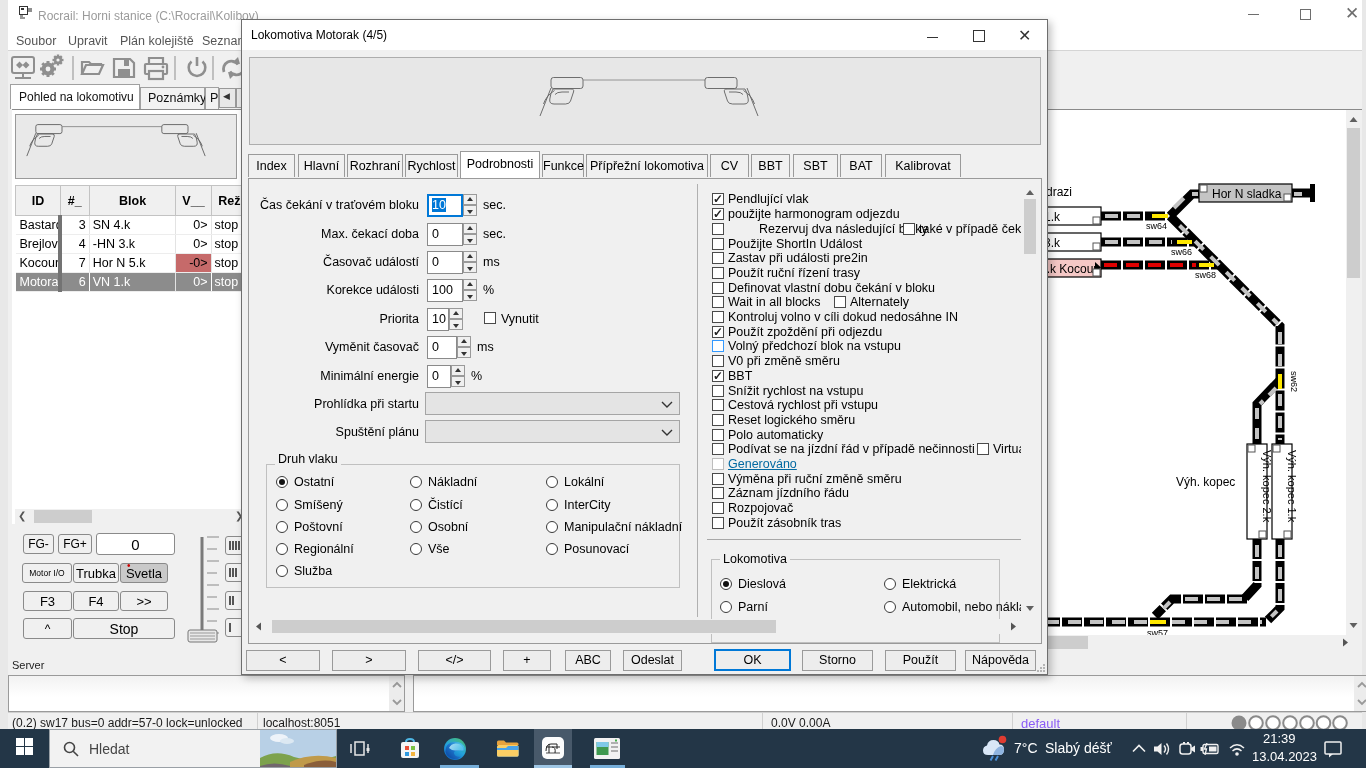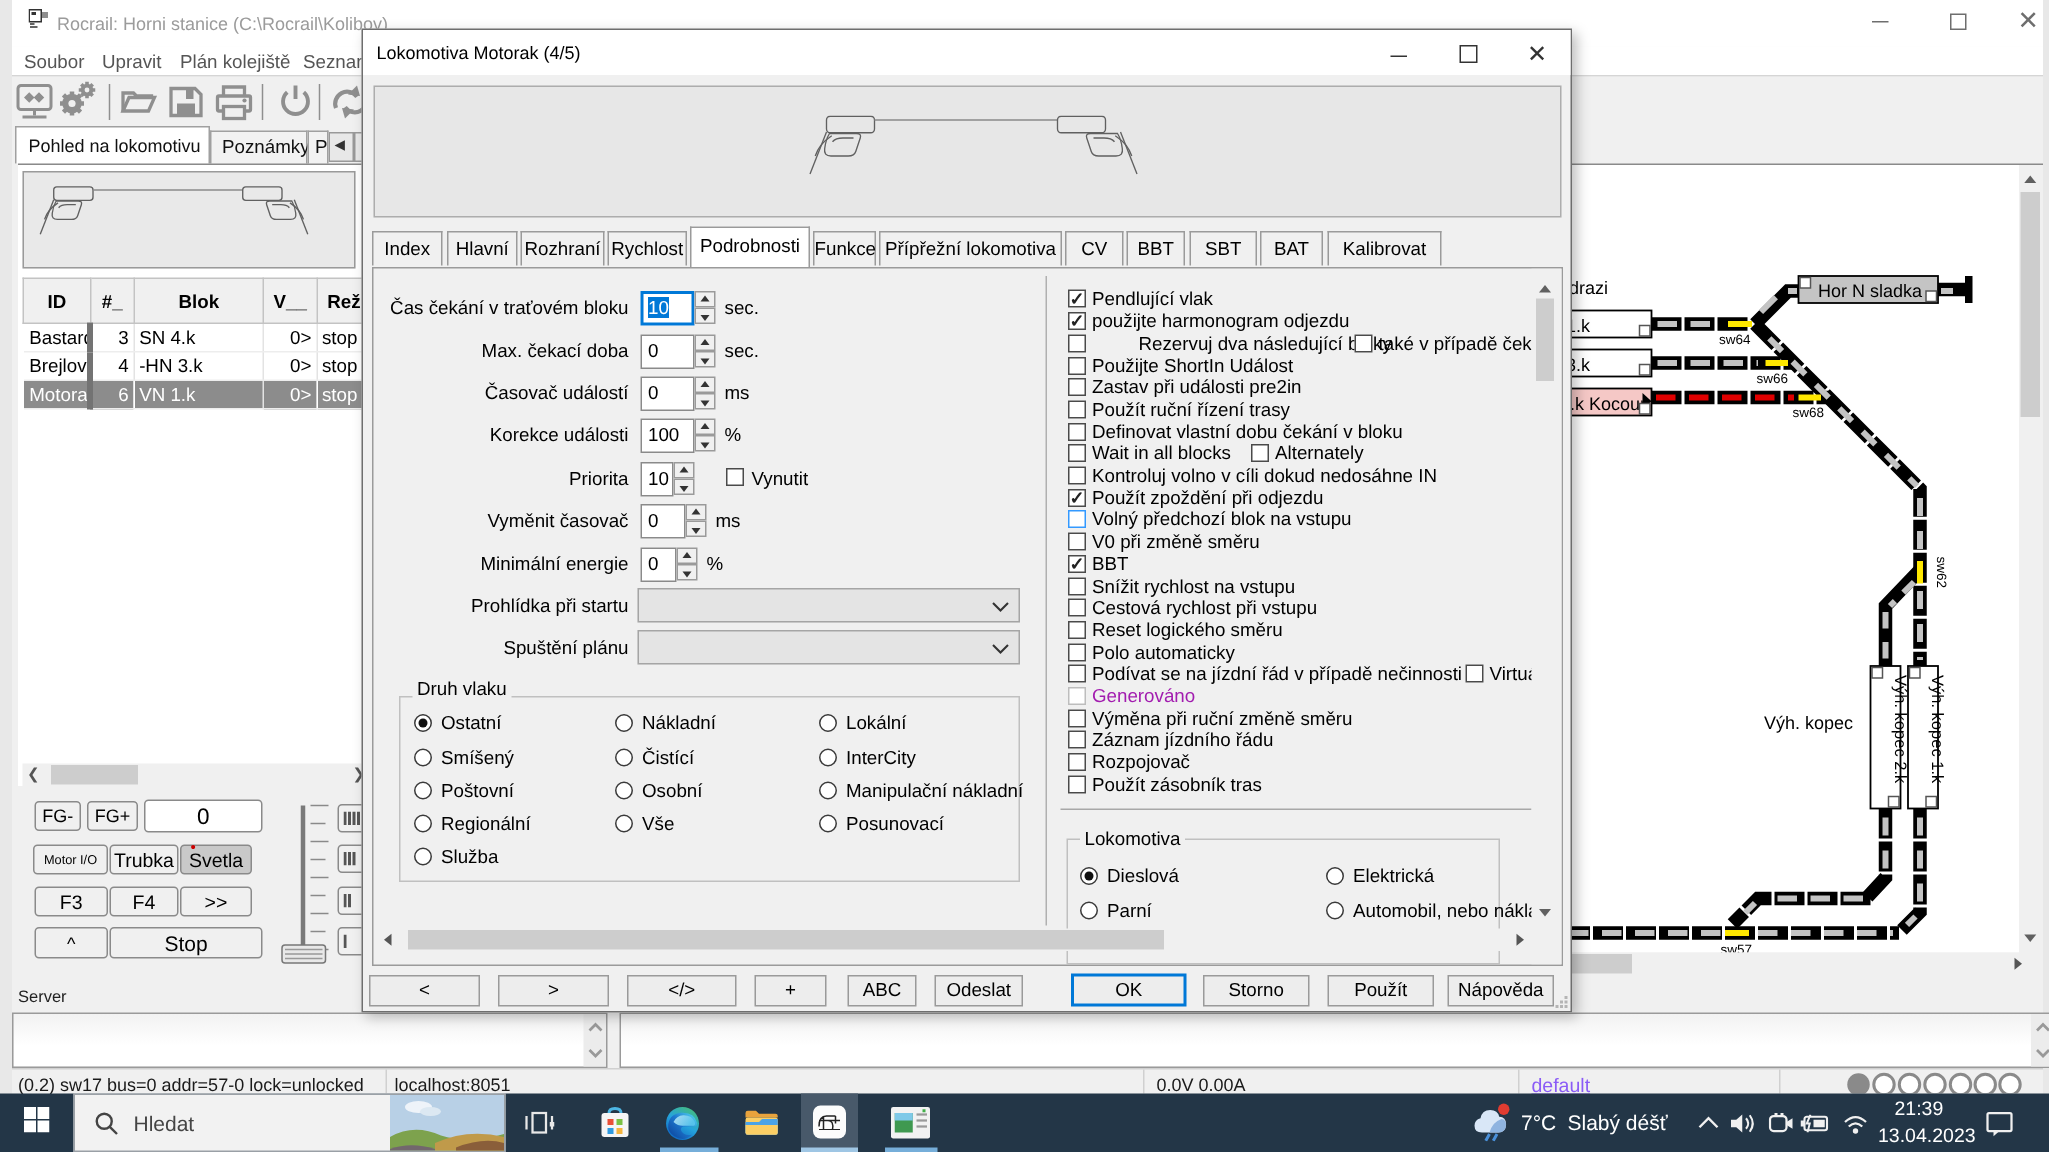--- a/index.html
+++ b/index.html
@@ -19,21 +19,21 @@
 .lbl { position:absolute; font-size:12.5px; color:#000; white-space:nowrap; }
 .lblr { position:absolute; font-size:12.5px; color:#000; white-space:nowrap; text-align:right; }
 .spinbox { position:absolute; height:23px; background:#fff; border:1px solid #8a8a8a; font-size:12.5px; padding:3px 0 0 4px; }
 .spinner { position:absolute; width:14px; height:23px; }
 .spinner > div { position:absolute; left:0; width:14px; height:11px; background:#f0f0f0; border:1px solid #9a9a9a; }
 .spinner svg { position:absolute; }
 .cb { position:absolute; width:12px; height:12px; background:#fff; border:1px solid #4a4a4a; }
 .cb.on::after { content:"\2713"; position:absolute; left:0px; top:-2px; font-size:12px; font-weight:bold; color:#222; }
 .cb.focus { border:1px solid #3399ff; }
 .cb.dis { border:1px solid #bdbdbd; }
-.cbt.dis { color:#a21caf; }
+.cbt.dis { color:#0369a1;text-decoration:underline; }
 .cbt { position:absolute; font-size:12.5px; color:#000; white-space:nowrap; }
 .radio { position:absolute; width:12px; height:12px; background:#fff; border:1px solid #3a3a3a; border-radius:50%; }
 .radio.on::after { content:""; position:absolute; left:2px; top:2px; width:6px; height:6px; background:#111; border-radius:50%; }
 .combo { position:absolute; height:23px; background:#e4e4e4; border:1px solid #a5a5a5; }
 .dbtn { position:absolute; height:21px; background:#ededed; border:1px solid #9a9a9a; font-size:12.5px; text-align:center; line-height:19px; color:#000; }
 </style>
 </head>
 <body>
 
 <div class="abs" id="mainwin" style="left:8px; top:0; width:1354px; height:729px; background:#f0f0f0;">
@@ -170,20 +170,27 @@
               <td class="c2">3</td>
               <td class="c3">SN 4.k</td>
               <td class="c4">0&gt;</td>
               <td class="c5">stop</td>
             </tr>
         <tr style="height:19px;">
               <td class="c1">Brejlovec</td>
               <td class="c2">4</td>
               <td class="c3">-HN 3.k</td>
               <td class="c4">0&gt;</td>
+              <td class="c5">stop</td>
+            </tr>
+        <tr style="height:19px;">
+              <td class="c1">Kocour</td>
+              <td class="c2">7</td>
+              <td class="c3">Hor N 5.k</td>
+              <td class="c4 red">-0&gt;</td>
               <td class="c5">stop</td>
             </tr>
         <tr style="height:19px; background:#8c8c8c; color:#fff;">
               <td class="c1">Motorak</td>
               <td class="c2" style="border-right:1px solid #fff;">6</td>
               <td class="c3">VN 1.k</td>
               <td class="c4" style="border-right:1px solid #fff;">0&gt;</td>
               <td class="c5">stop</td>
             </tr>
       </tbody>

